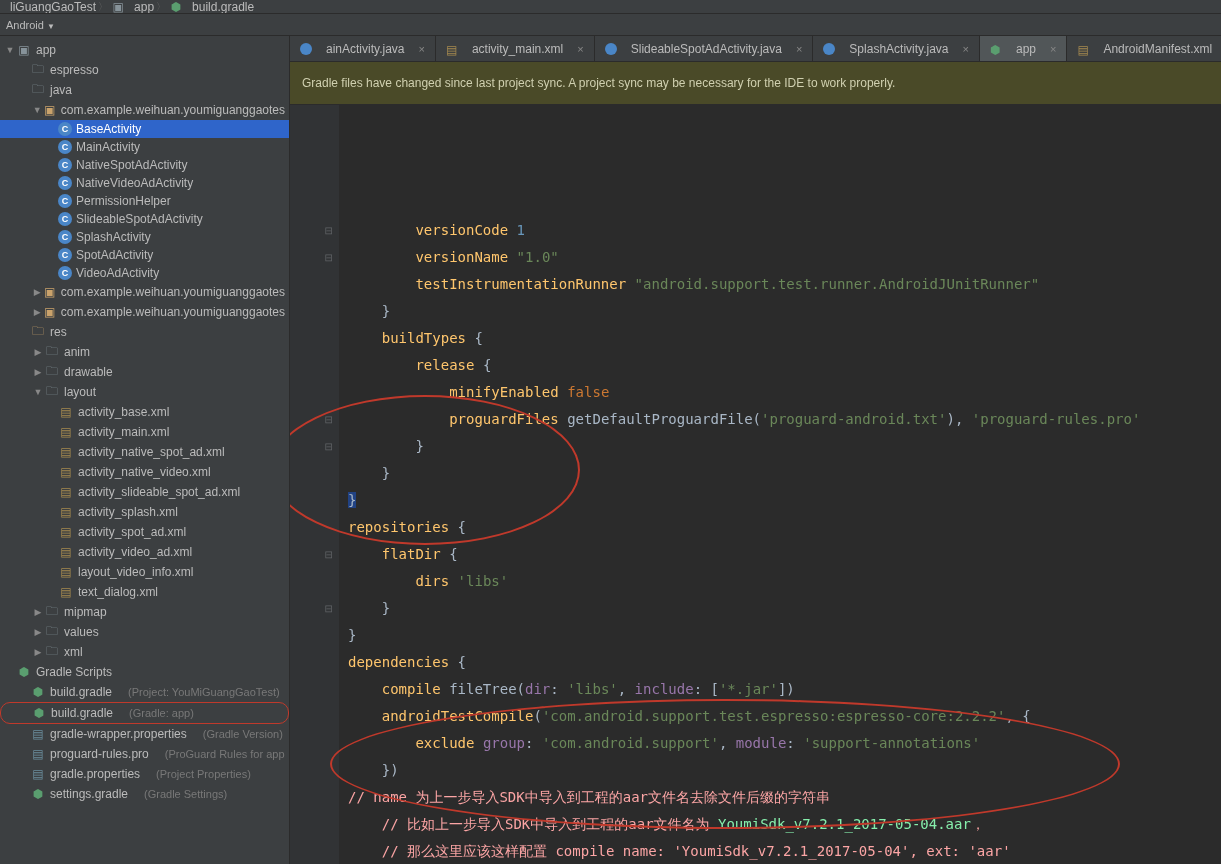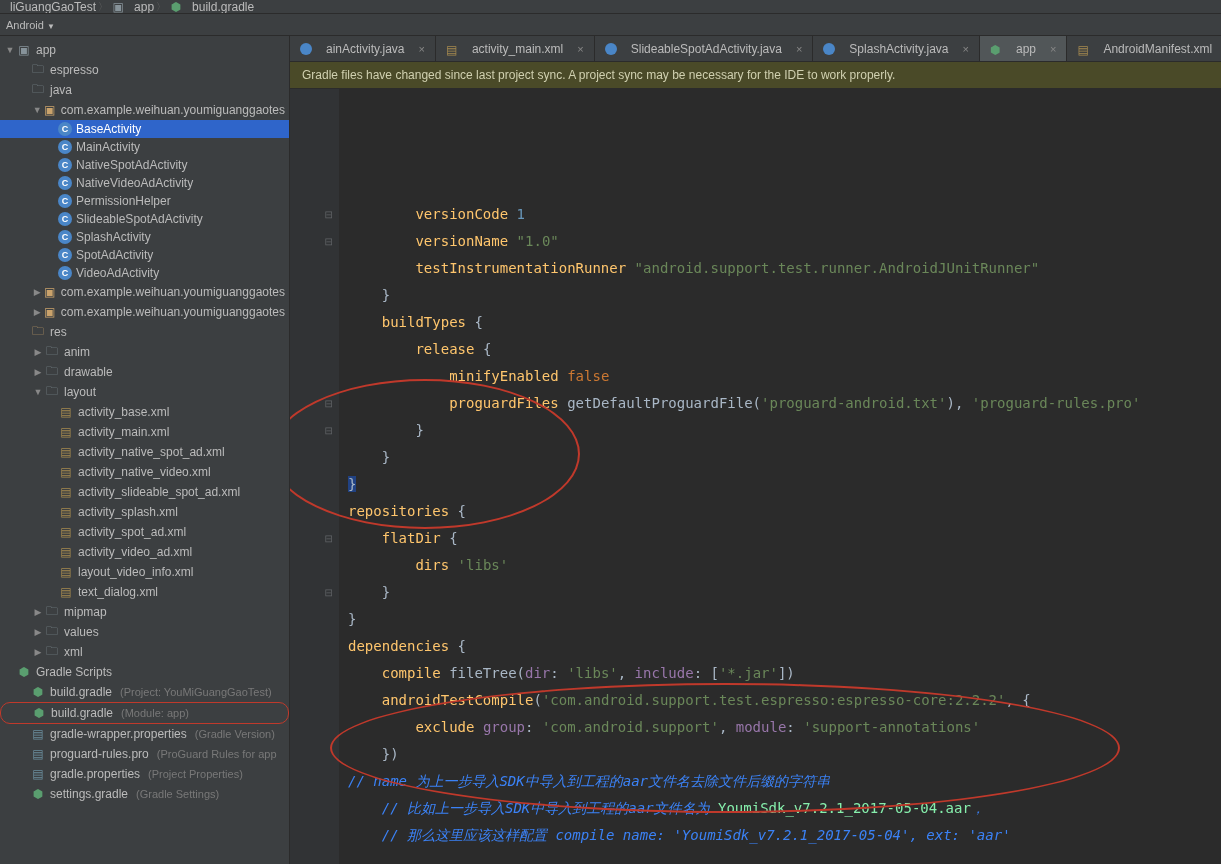--- a/index.html
+++ b/index.html
@@ -48,21 +48,21 @@
   cursor: pointer;
   white-space: nowrap;
   font-size: 12px;
   color: #bbb;
 }
 .tree-item.selected { background: #2f65ca; color: #fff; }
 .tree-item.circled { border: 1px solid #c0392b; border-radius: 10px; }
 .tree-arrow { width: 12px; display: inline-block; text-align: center; color: #888; font-size: 9px; }
 .tree-icon { width: 16px; height: 16px; display: inline-flex; align-items: center; justify-content: center; margin-right: 4px; }
 .tree-label { }
-.tree-hint { color: #787878; margin-left: 8px; font-size: 11px; }
+.tree-hint { color: #787878; margin-left: 16px; font-size: 11px; }
 .indent-0 { padding-left: 4px; }
 .indent-1 { padding-left: 18px; }
 .indent-2 { padding-left: 32px; }
 .indent-3 { padding-left: 46px; }
 .icon-folder { color: #87939a; }
 .icon-java { background: #4a86c7; color: #fff; border-radius: 50%; width: 14px; height: 14px; font-size: 9px; font-weight: bold; line-height: 14px; }
 .editor-area { flex: 1; display: flex; flex-direction: column; background: #2b2b2b; overflow: hidden; }
 .tabs {
   display: flex;
   background: #3c3f41;
@@ -80,21 +80,21 @@
   font-size: 12px;
   color: #bbb;
   white-space: nowrap;
 }
 .tab.active { background: #515658; }
 .tab-close { color: #888; font-size: 11px; cursor: pointer; }
 .tab-icon { width: 12px; height: 12px; display: inline-block; }
 .banner {
   background: #4a4a28;
   color: #d0d0b0;
-  padding: 6px 12px;
+  padding: 14px 12px;
   font-size: 12px;
   border-bottom: 1px solid #2b2b2b;
 }
 .code-area {
   flex: 1;
   display: flex;
   overflow: auto;
   position: relative;
 }
 .gutter {
@@ -121,21 +121,21 @@
   padding: 4px 8px;
   white-space: pre;
   color: #a9b7c6;
   position: relative;
 }
 .code-line { height: 27px; }
 .kw { color: #cc7832; }
 .str { color: #6a8759; }
 .num { color: #6897bb; }
 .prop { color: #ffc66d; }
-.comment { color: #3b82f6; font-style: italic; }
+.comment { color: #fca5a5; }
 .link { color: #86efac; }
 .named { color: #9876aa; }
 .highlight-sel { background: #214283; }
 .watermark {
   position: absolute;
   color: #5a5a5a;
   font-size: 16px;
   pointer-events: none;
 }
 .annot-ellipse {
@@ -336,21 +336,21 @@
       <div class="tree-item indent-1">
         <span class="tree-arrow"></span>
         <span class="tree-icon" style="color:#5a9e6f">⬢</span>
         <span class="tree-label">build.gradle</span>
         <span class="tree-hint">(Project: YouMiGuangGaoTest)</span>
       </div>
       <div class="tree-item indent-1 circled">
         <span class="tree-arrow"></span>
         <span class="tree-icon" style="color:#5a9e6f">⬢</span>
         <span class="tree-label">build.gradle</span>
-        <span class="tree-hint">(Module: app)</span>
+        <span class="tree-hint">(Gradle: app)</span>
       </div>
       <div class="tree-item indent-1">
         <span class="tree-arrow"></span>
         <span class="tree-icon" style="color:#6b8e9e">▤</span>
         <span class="tree-label">gradle-wrapper.properties</span>
         <span class="tree-hint">(Gradle Version)</span>
       </div>
       <div class="tree-item indent-1">
         <span class="tree-arrow"></span>
         <span class="tree-icon" style="color:#6b8e9e">▤</span>

